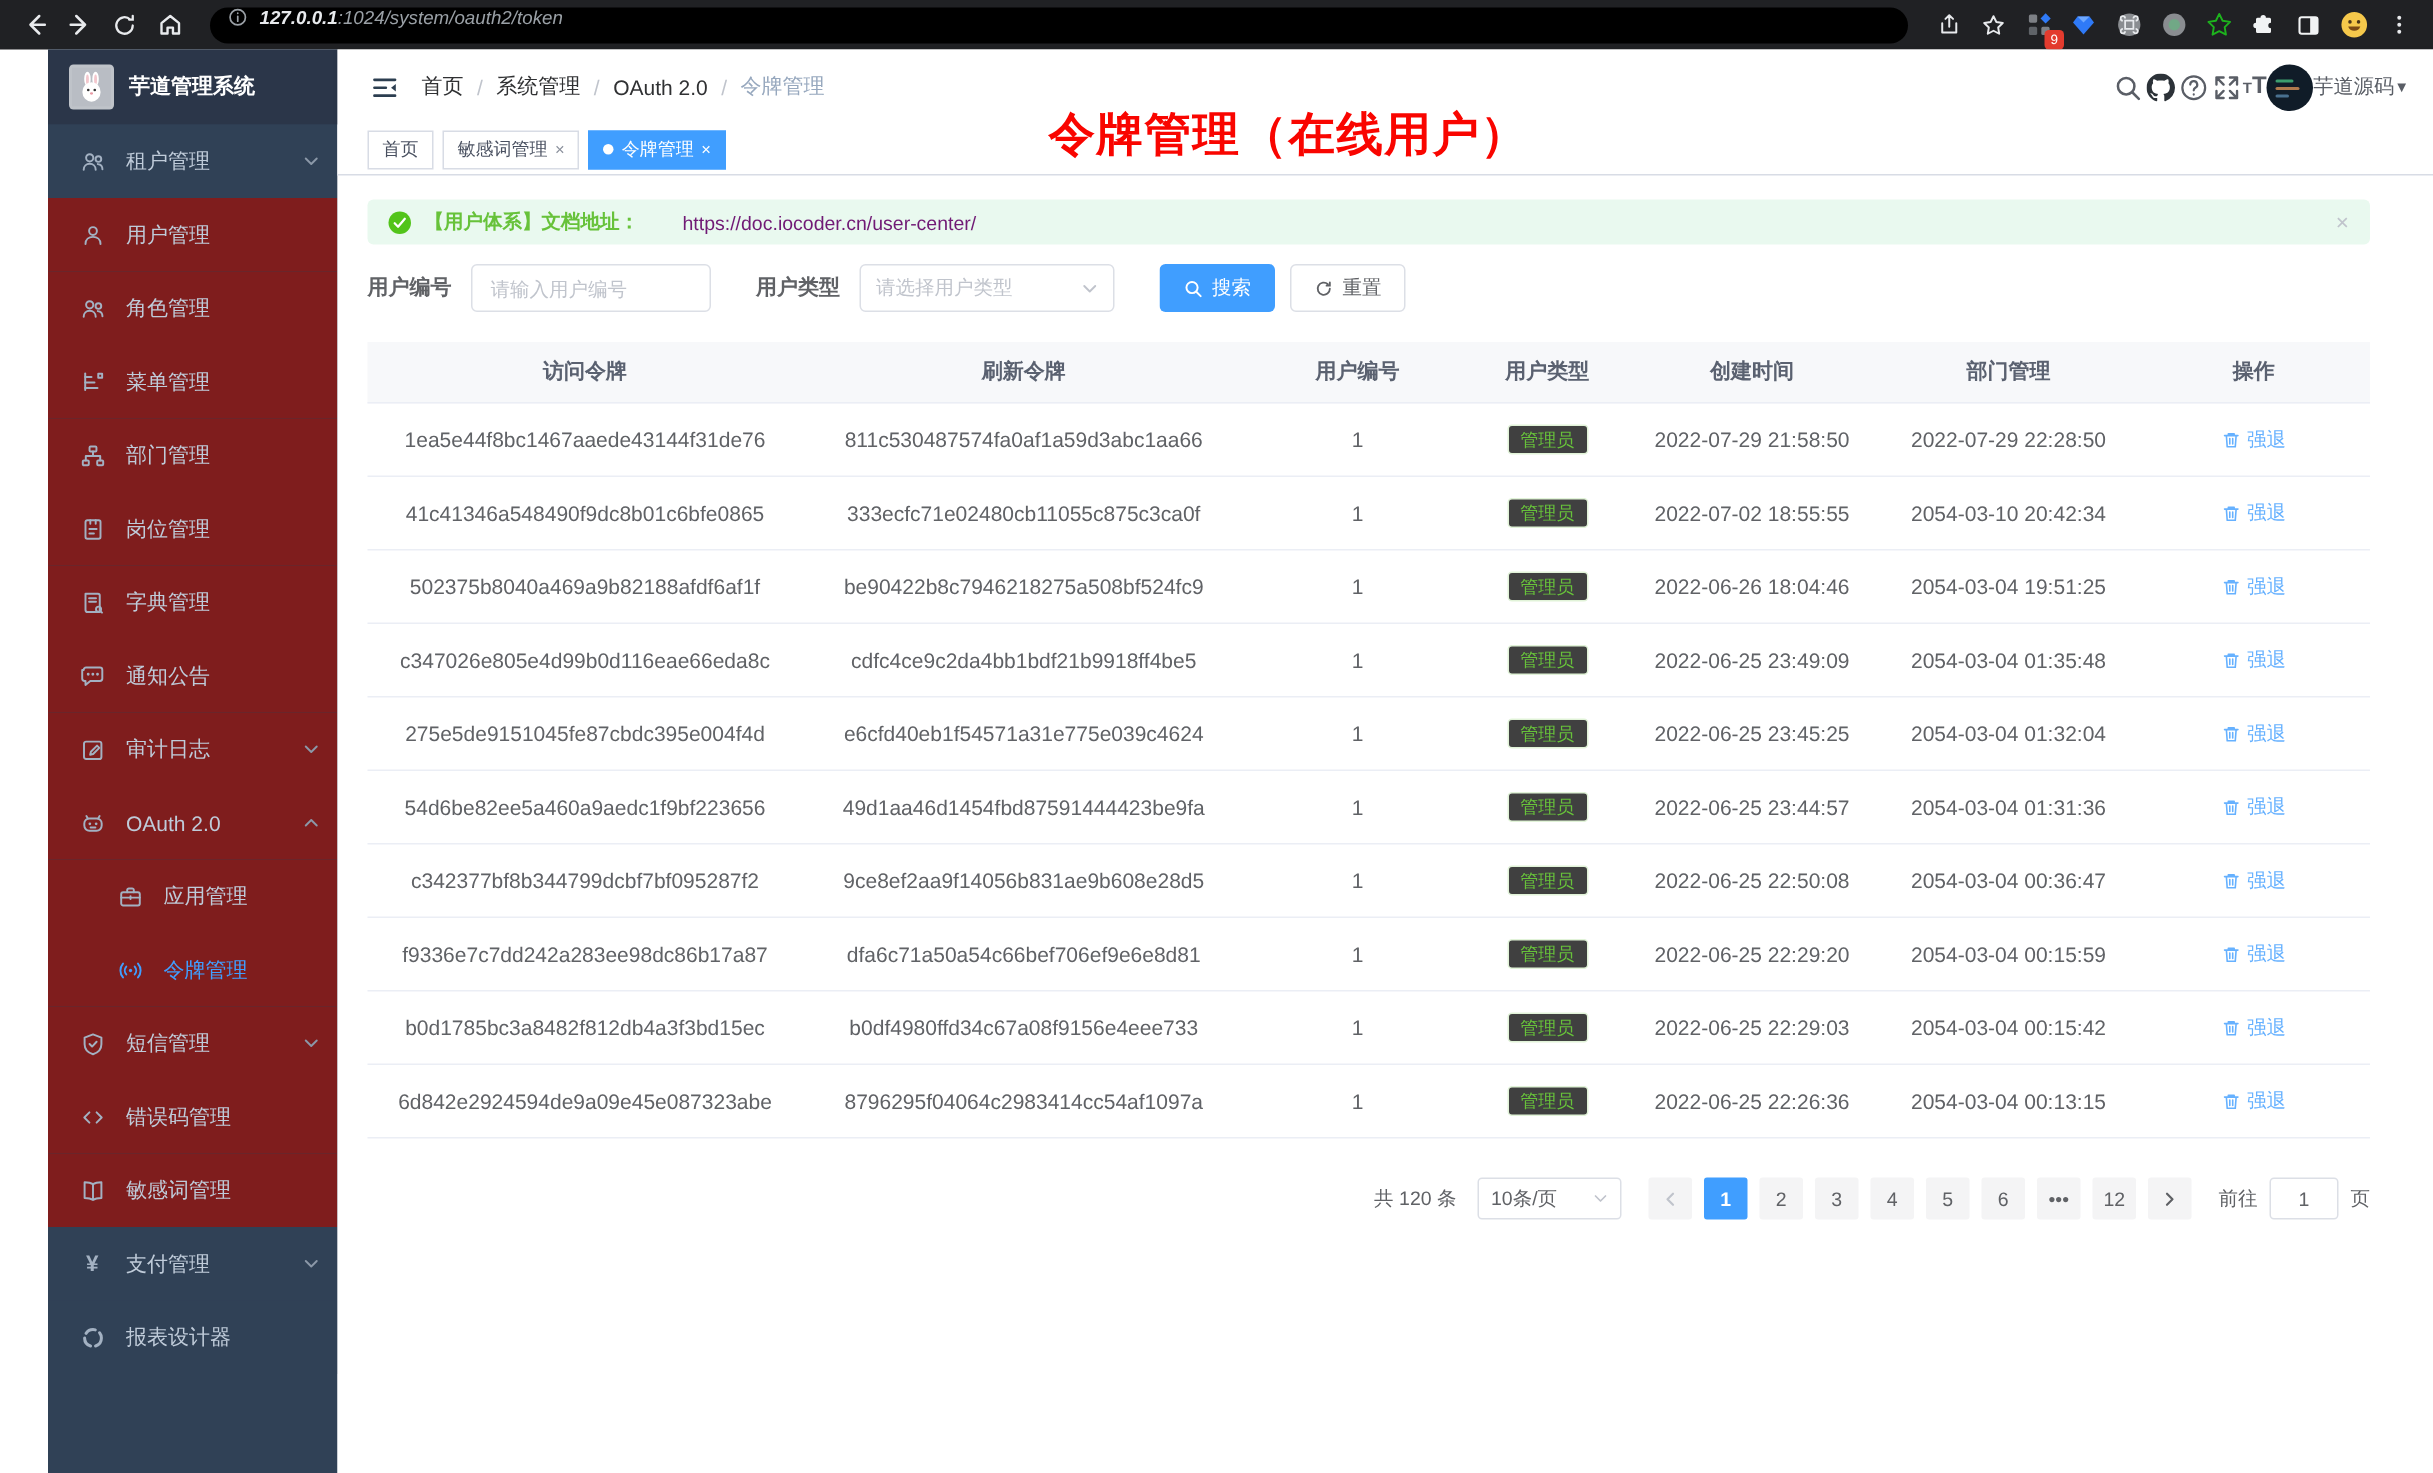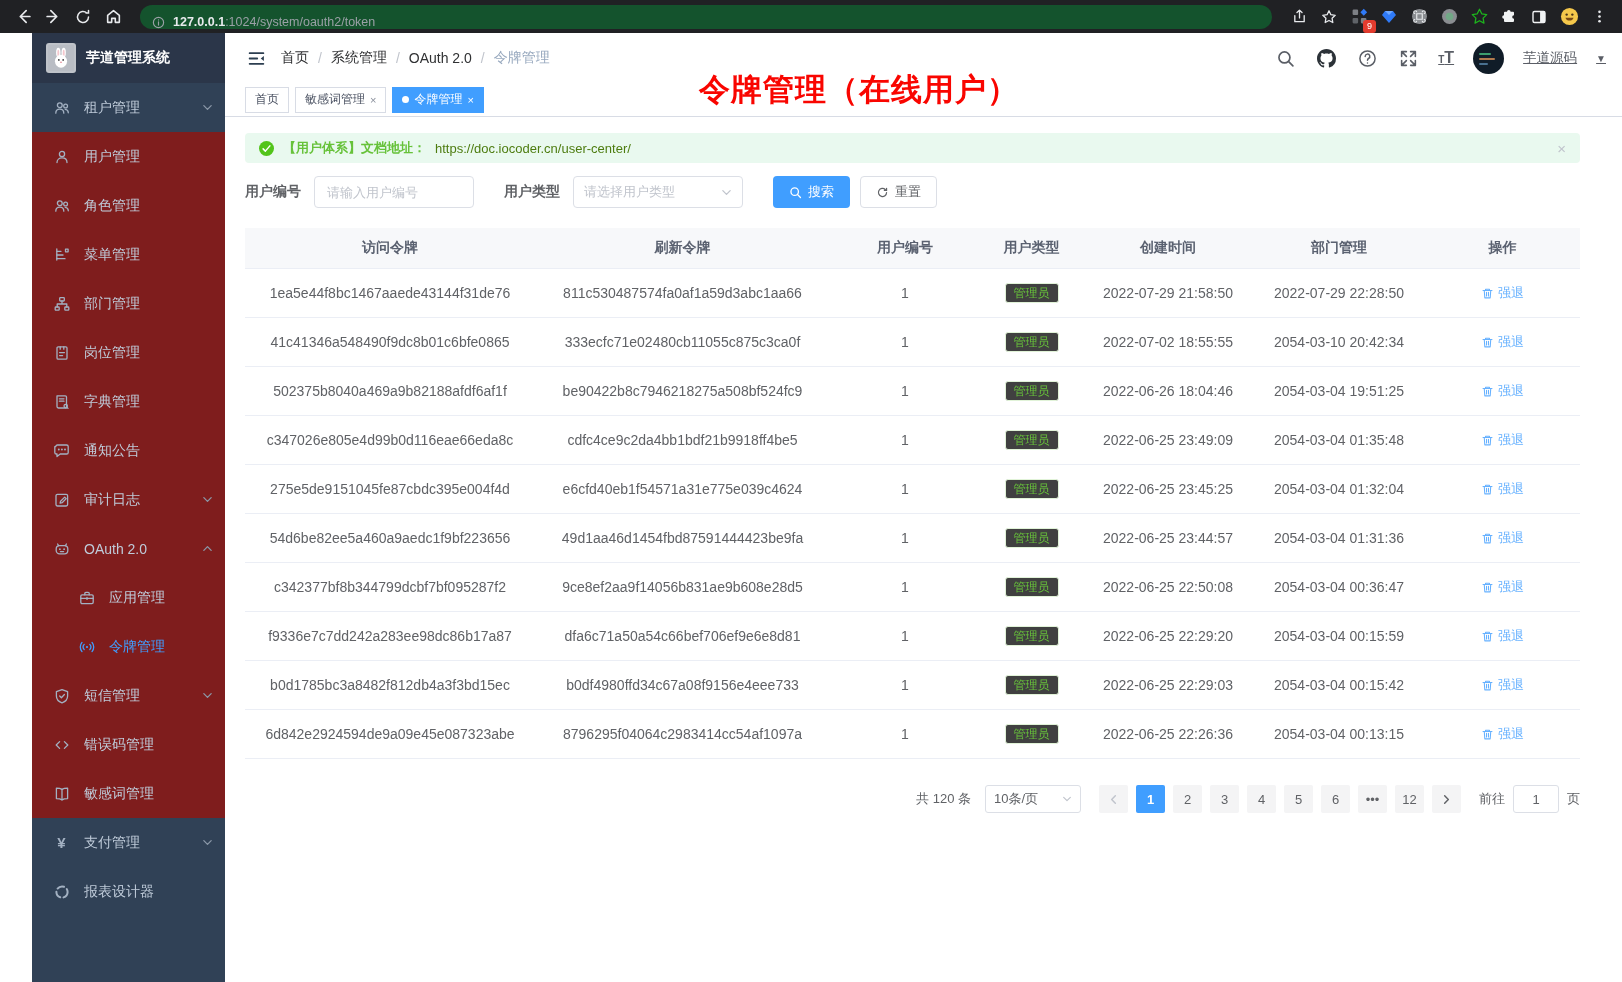--- a/index.html
+++ b/index.html
@@ -2,21 +2,21 @@
 <html><head>
 <meta charset="utf-8">
 <style>
   * { margin:0; padding:0; box-sizing:border-box; }
   html,body { width:1622px; height:982px; overflow:hidden;
     font-family:"Liberation Sans","DejaVu Sans",sans-serif; background:#fff; }
 
   
   .browser-bar { height:33px; background:#202124; display:flex; align-items:center; padding:0 10px; gap:4px; }
   .bicon { width:26px; height:26px; display:flex; align-items:center; justify-content:center; color:#e8eaed; flex:0 0 auto; }
-  .url-pill { flex:1; height:24px; background:#14532d; border-radius:12px; margin:0 10px; display:flex; align-items:flex-end; padding:0 12px; gap:8px; min-width:0; }
+  .url-pill { flex:1; height:24px; background:#000000; border-radius:12px; margin:0 10px; display:flex; align-items:flex-start; padding:0 12px; gap:8px; min-width:0;font-style:italic; }
   .url-text { font-size:12.5px; color:#9aa0a6; white-space:nowrap; overflow:hidden; }
   .url-text b { color:#e8eaed; font-weight:700; }
   .ext-wrap { position:relative; }
   .badge { position:absolute; right:-4px; bottom:-3px; background:#e33b2e; color:#fff; font-size:9px; min-width:13px; height:13px; border-radius:3px; display:flex; align-items:center; justify-content:center; padding:0 2px; }
 
   
   .app { display:flex; height:949px; }
 
   
   .sidebar { width:193px; background:#304156; flex:0 0 auto; display:flex; flex-direction:column; overflow:hidden;margin-left:32px; }
@@ -36,21 +36,21 @@
   .mi-chevron svg { width:11px; height:11px; }
   .mi-chevron.up svg { transform:rotate(180deg); }
 
   
   .main { flex:1; display:flex; flex-direction:column; background:#fff; position:relative; min-width:0; }
   .navbar { height:50px; display:flex; align-items:center; padding:0 16px 0 14px; box-shadow:0 1px 4px rgba(0,21,41,.08); flex:0 0 auto; }
   .hamburger { width:34px; height:34px; display:flex; align-items:center; justify-content:center; color:#2c3e50; cursor:pointer; margin-right:8px; }
   .breadcrumb { font-size:14px; color:#303133; display:flex; align-items:center; gap:9px; }
   .bc-sep { color:#c0c4cc; }
   .bc-last { color:#97a8be; }
-  .nav-right { margin-left:auto; display:flex; align-items:center; gap:19px; color:#5a5e66;text-decoration:underline; }
+  .nav-right { margin-left:auto; display:flex; align-items:center; color:#5a5e66; }
   .nicon { width:22px; height:22px; display:flex; align-items:center; justify-content:center; cursor:pointer; }
   .nicon svg { width:19px; height:19px; }
   .font-tool { font-weight:700; cursor:pointer; }
   .font-tool .sm { font-size:10px; } .font-tool .lg { font-size:16px; }
   .avatar { width:31px; height:31px; border-radius:50%; background:#101c28; position:relative; overflow:hidden; flex:0 0 auto; }
   .avatar i { position:absolute; height:2px; border-radius:1px; display:block; }
   .username { font-size:13.5px; color:#5a5e66; }
   .caret { font-size:10px; color:#5a5e66; }
 
   .annotation { position:absolute; left:474px; top:36px; z-index:20; font-size:31px; font-weight:700; color:#f90500; letter-spacing:1px; pointer-events:none; }
@@ -62,21 +62,21 @@
   .tag-item.active { background:#409eff; border-color:#409eff; color:#fff; }
   .tag-item.active .tclose { color:#fff; }
   .tag-dot { width:7px; height:7px; border-radius:50%; background:#fff; }
 
   
   .content { padding:16px 0 0 20px; width:1355px; }
   .alert { width:1335px; height:30px; background:#e9f9ef; border-radius:4px; display:flex; align-items:center; padding:0 14px; gap:9px; position:relative; }
   .alert-check { width:15px; height:15px; border-radius:50%; background:#52c41a; color:#fff; display:flex; align-items:center; justify-content:center; flex:0 0 auto; }
   .alert-check svg { width:9px; height:9px; }
   .alert-text { font-size:13px; color:#67c23a; font-weight:700; }
-  .alert-link { font-size:13px; color:#4d7c0f; text-decoration:none; }
+  .alert-link { font-size:13px; color:#701a75; text-decoration:none;margin-left:20px; }
   .alert-close { position:absolute; right:14px; color:#c0c4cc; font-size:15px; cursor:pointer; }
 
   .filter-row { margin-top:13px; display:flex; align-items:center; }
   .f-label { font-size:14px; font-weight:700; color:#606266; margin-right:13px; }
   .f-input { width:160px; height:32px; border:1px solid #dcdfe6; border-radius:4px; padding:0 12px; font-size:13px; color:#606266; font-family:inherit; }
   .f-input::placeholder { color:#c0c4cc; }
   .f-select { width:170px; height:32px; border:1px solid #dcdfe6; border-radius:4px; padding:0 10px; font-size:13px; color:#c0c4cc; display:flex; align-items:center; justify-content:space-between; cursor:pointer; }
   .f-select svg { width:11px; height:11px; color:#c0c4cc; }
   .gap { width:30px; }
   .btn { height:32px; border-radius:4px; font-size:13px; display:flex; align-items:center; gap:6px; padding:0 15px; cursor:pointer; border:1px solid transparent; font-family:inherit; }

